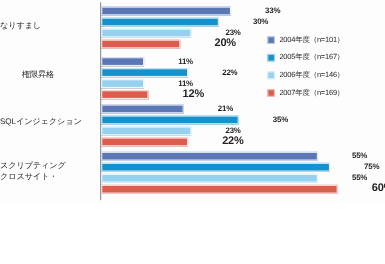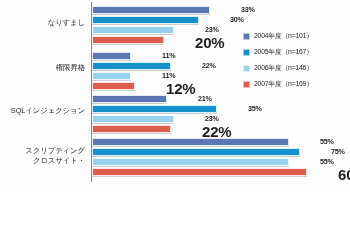--- a/index.html
+++ b/index.html
@@ -48,28 +48,27 @@
   }
   .cat-group.g0 { top: 4px;   height: 44px; }
   .cat-group.g1 { top: 50px;  height: 41px; }
   .cat-group.g2 { top: 93px;  height: 41px; }
   .cat-group.g3 { top: 136px; height: 46px; }
 
   .cat-label {
     position: absolute;
     left: 0;
     width: 85px;
-    text-align: right;
     font-size: 7.4px;
     color: #231f20;
     line-height: 9.5px;
     letter-spacing: -0.1px;
   }
   .cat-group.g0 .cat-label { top: 14px; }
-  .cat-group.g1 .cat-label { top: 13px; }
+  .cat-group.g1 .cat-label { top: 13px; padding-left: 20px; }
   .cat-group.g2 .cat-label { top: 13px; }
   .cat-group.g3 .cat-label { top: 10px; }
 
   .bars {
     position: absolute;
     left: 92px;
     top: 0;
     right: 0;
     height: 100%;
   }
@@ -102,21 +101,21 @@
     position: absolute;
     top: -1px;
     font-size: 7.2px;
     font-weight: bold;
     color: #231f20;
     white-space: nowrap;
     letter-spacing: -0.2px;
     margin-left: 28px;
   }
   .bar-value.emph {
-    font-size: 15px;
+    font-size: 10px;
     top: -2.5px;
   }
 
   
   .legend {
     position: absolute;
     left: 243px;
     top: 28px;
     width: 104px;
   }

